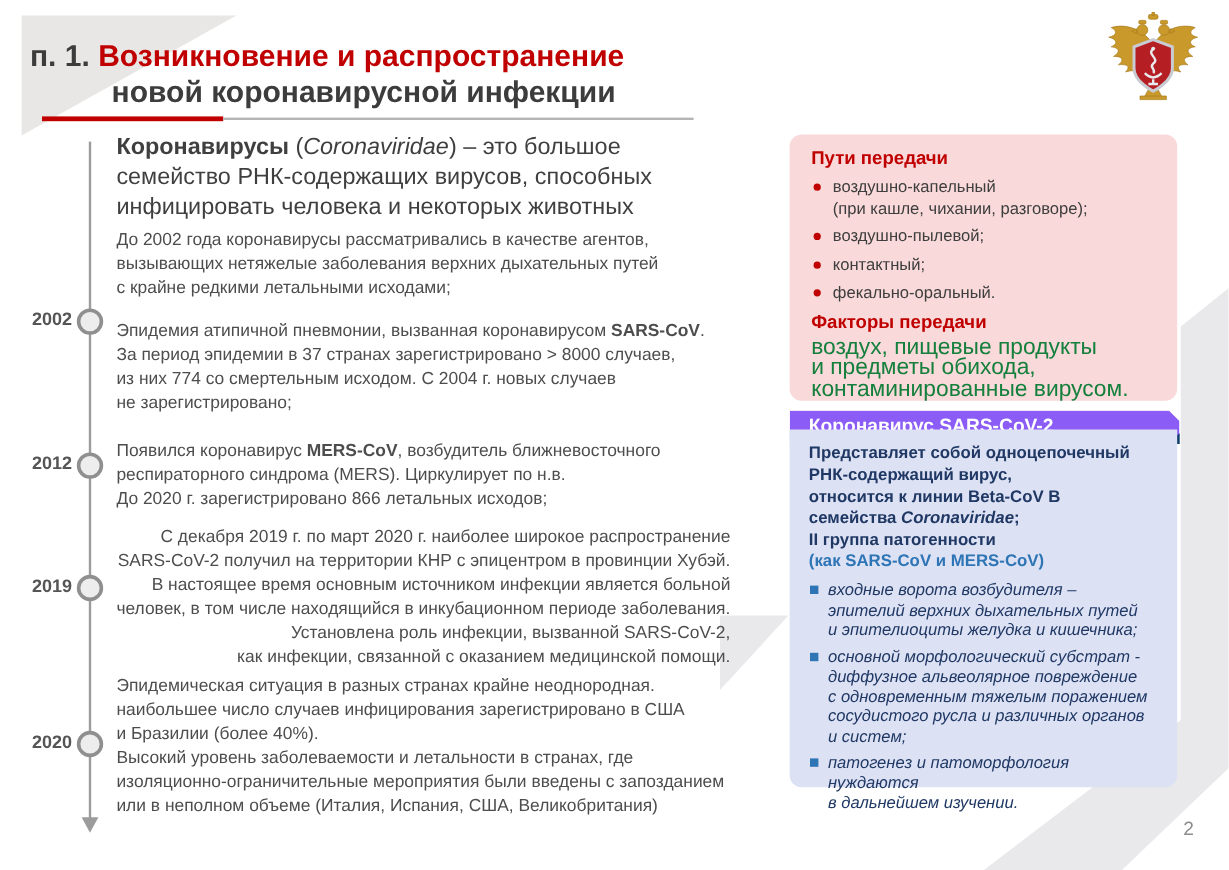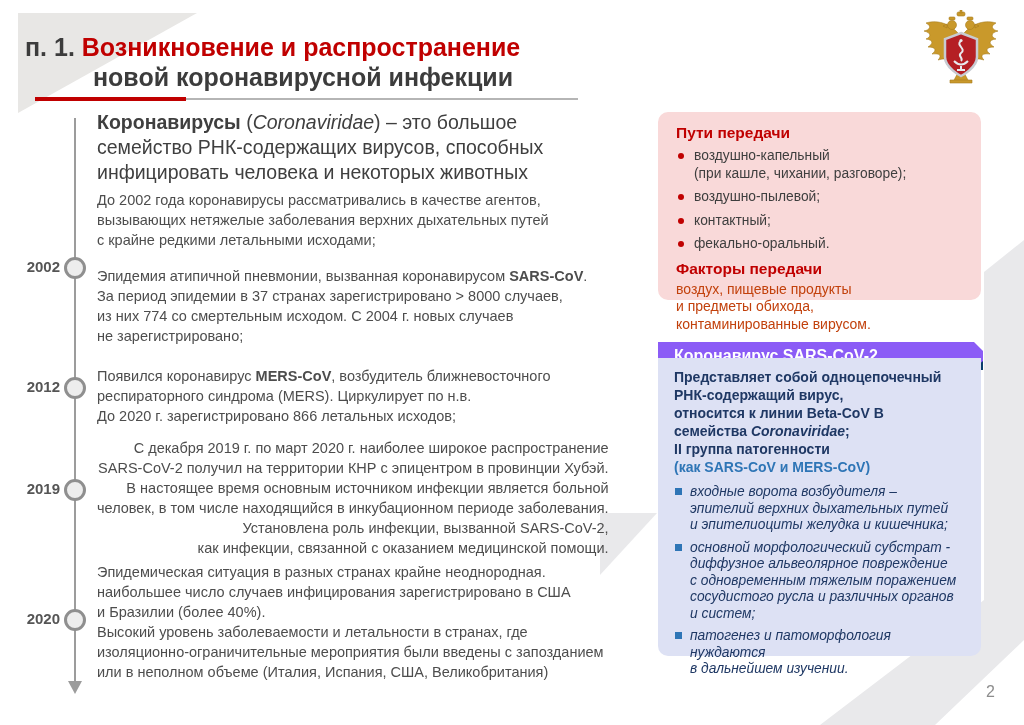--- a/index.html
+++ b/index.html
@@ -26,27 +26,27 @@
 
   
   .runs{white-space:pre-line;}
   .intro{left:97px;top:110px;font-size:19.5px;line-height:25px;color:#3f3f3f;}
   .para{left:97px;font-size:14.5px;line-height:20px;color:#4d4d4d;}
   .r-b{font-weight:700;}
   .r-i{font-style:italic;margin-top:43px;}
   .r-light{color:#2e75b6;}
 
   
-  .pk{left:658px;top:112px;width:323px;height:188px;background:#f9d9d9;border-radius:10px;box-sizing:border-box;padding:12px 14px 8px 18px;}
+  .pk{left:658px;top:112px;width:323px;height:222px;background:#f9d9d9;border-radius:10px;box-sizing:border-box;padding:12px 14px 8px 18px;}
   .pk-title{color:#c00000;font-weight:700;font-size:15.5px;margin:0 0 5px 0;}
   .pk-list{list-style:none;margin:0;padding:0;}
   .pk-list li{position:relative;padding-left:18px;margin-bottom:6px;font-size:13.8px;line-height:17.5px;color:#3e3e3e;white-space:pre-line;}
   .pk-dot{position:absolute;left:2px;top:6px;width:6px;height:6px;border-radius:50%;background:#c00000;}
   .pk-title2{color:#c00000;font-weight:700;font-size:15.5px;margin:7px 0 3px 0;}
-  .pk-text{font-size:14px;line-height:17.5px;color:#c2410c;white-space:pre-line;}
+  .pk-text{font-size:19px;line-height:17.5px;color:#15803d;white-space:pre-line;}
 
   
   .bl-header{left:658px;top:342px;width:325px;height:28px;background:#8b5cf6;color:#ffffff;
     font-weight:700;font-size:16px;line-height:28px;padding-left:16px;box-sizing:border-box;
     clip-path:polygon(0 0, calc(100% - 9px) 0, 100% 9px, 100% 100%, 0 100%);}
   .bl-fold{left:972px;top:361px;width:0;height:0;border-right:11px solid #0a3d6b;border-top:9px solid transparent;}
   .bl-body{left:658px;top:358px;width:323px;height:298px;background:#dde1f4;border-radius:0 0 10px 10px;box-sizing:border-box;padding:10px 12px 0 16px;}
   .bl-intro{font-weight:700;color:#1f3864;font-size:14px;line-height:18px;margin-bottom:8px;}
   .bl-list{list-style:none;margin:0;padding:0;font-style:italic;}
   .bl-list li{position:relative;padding-left:16px;margin-bottom:6px;font-size:13.8px;line-height:16.5px;color:#1f3864;white-space:pre-line;}

